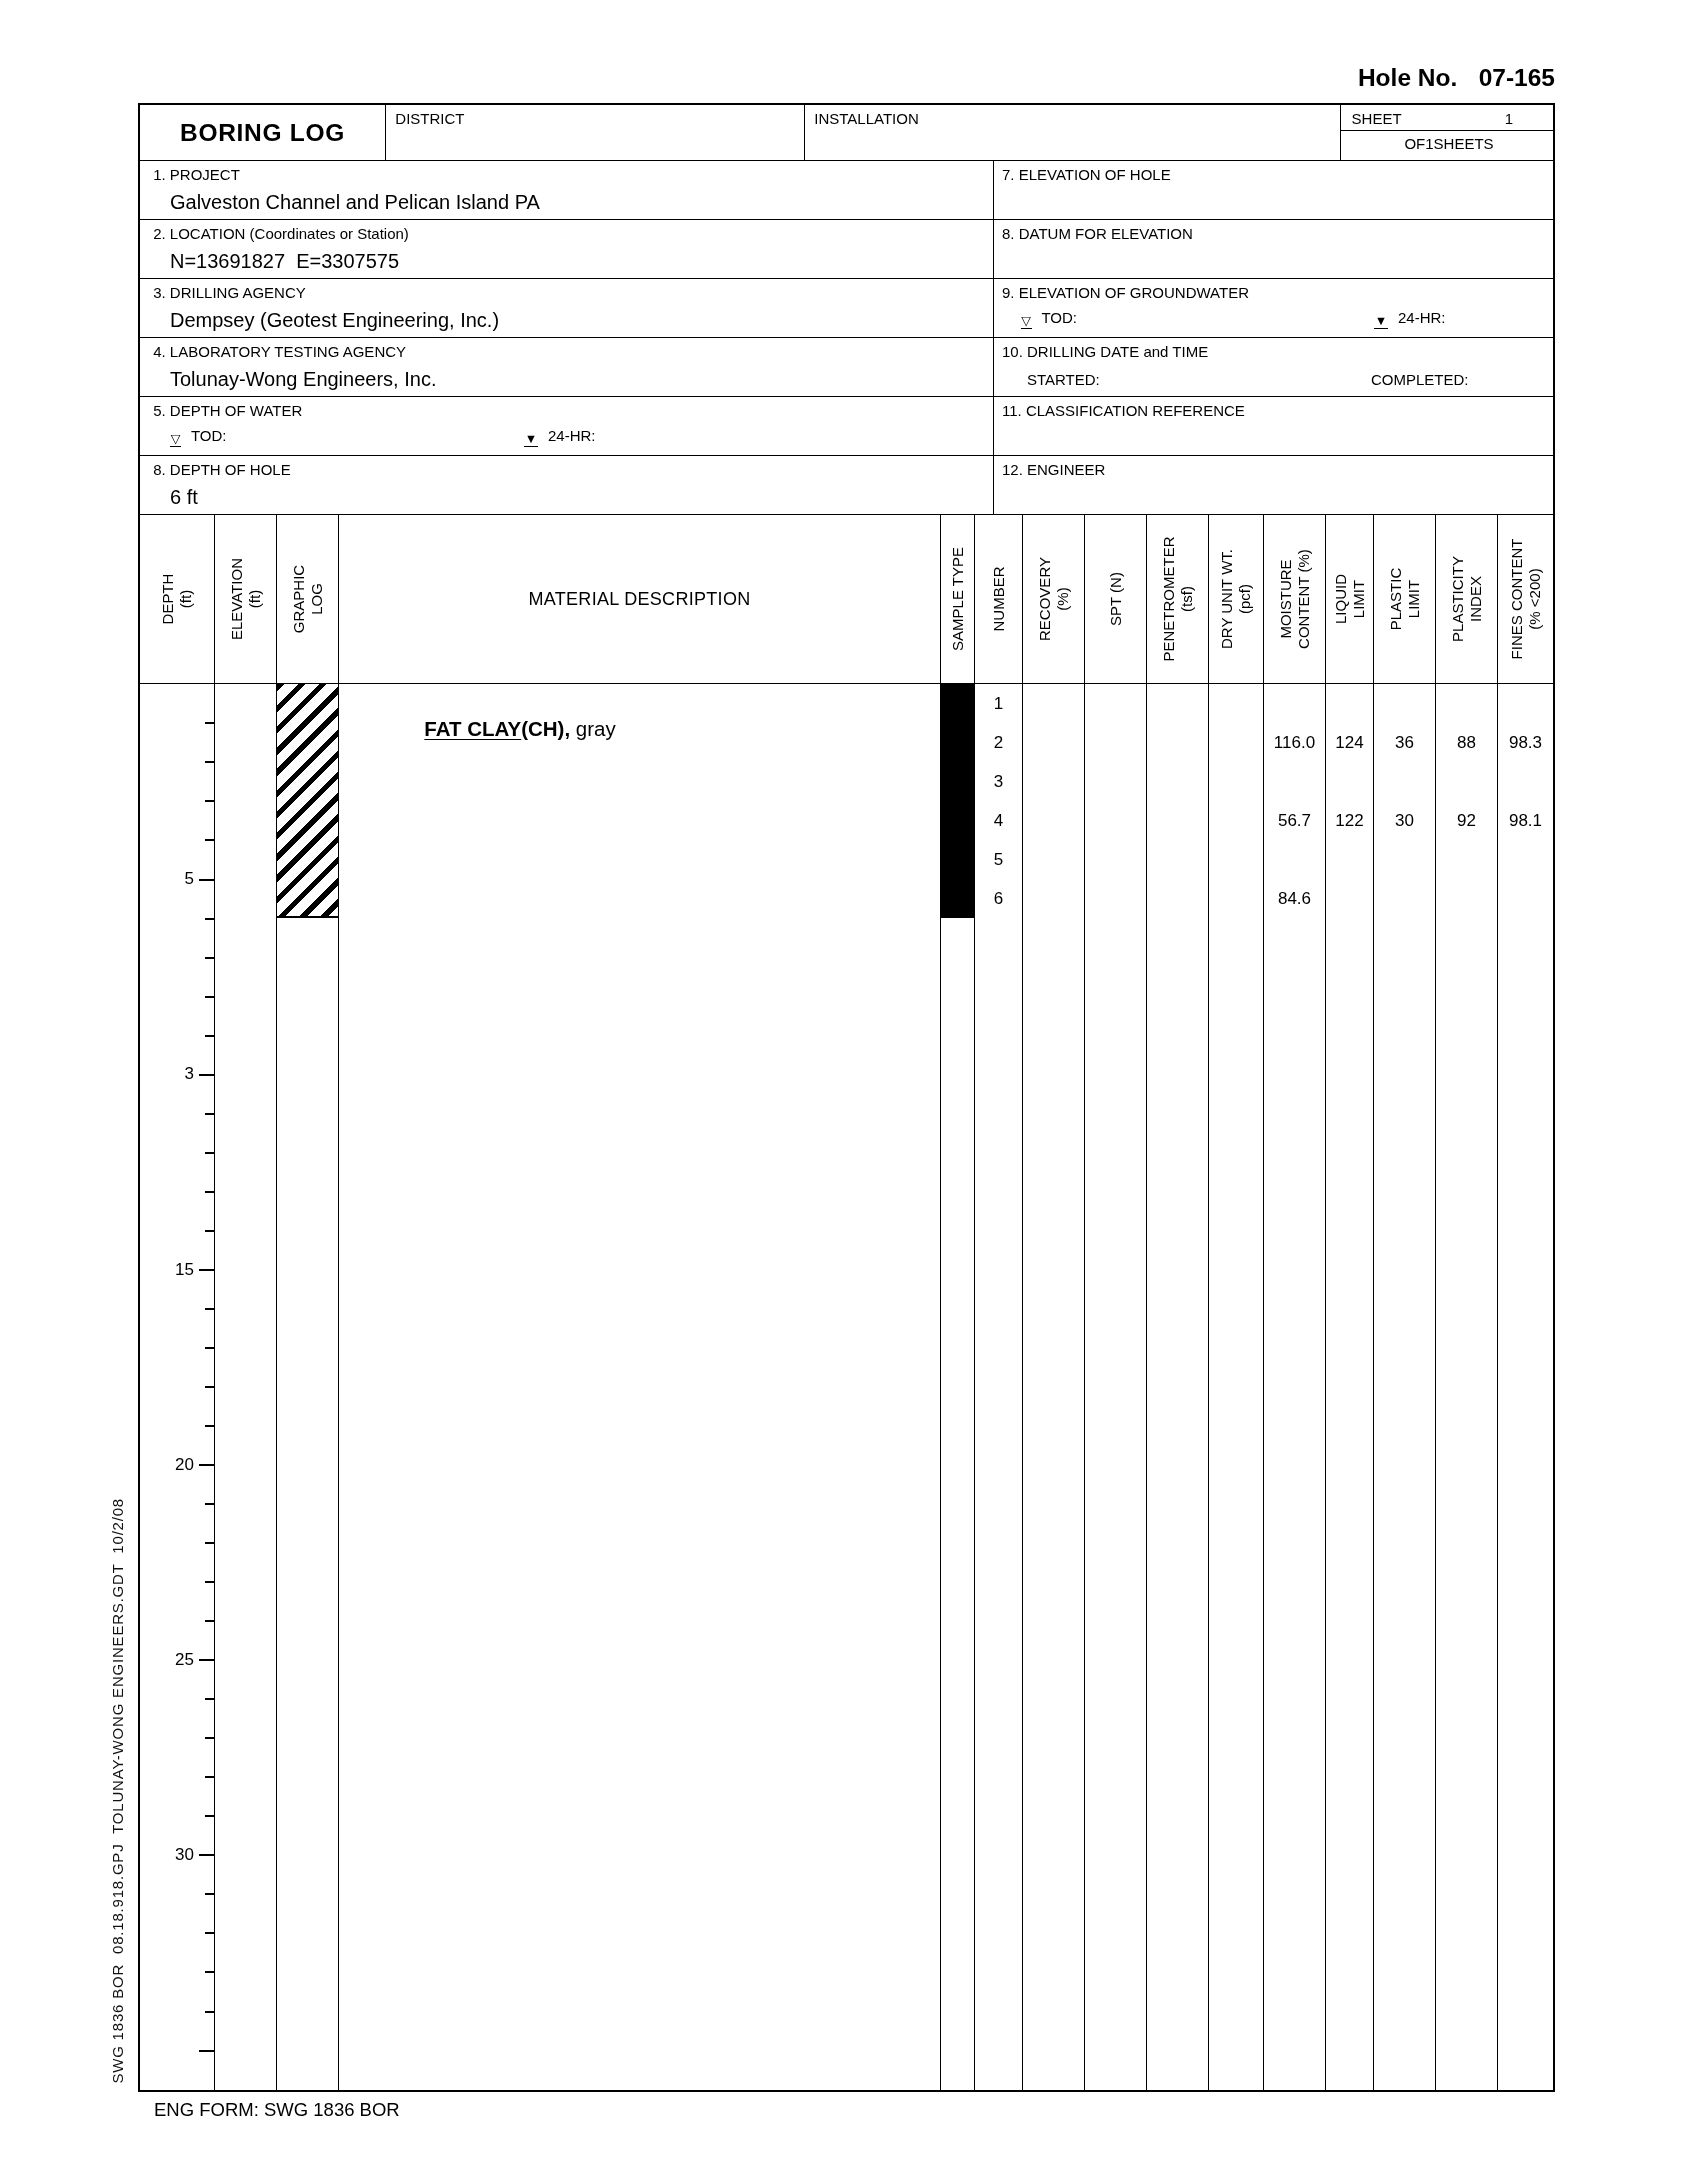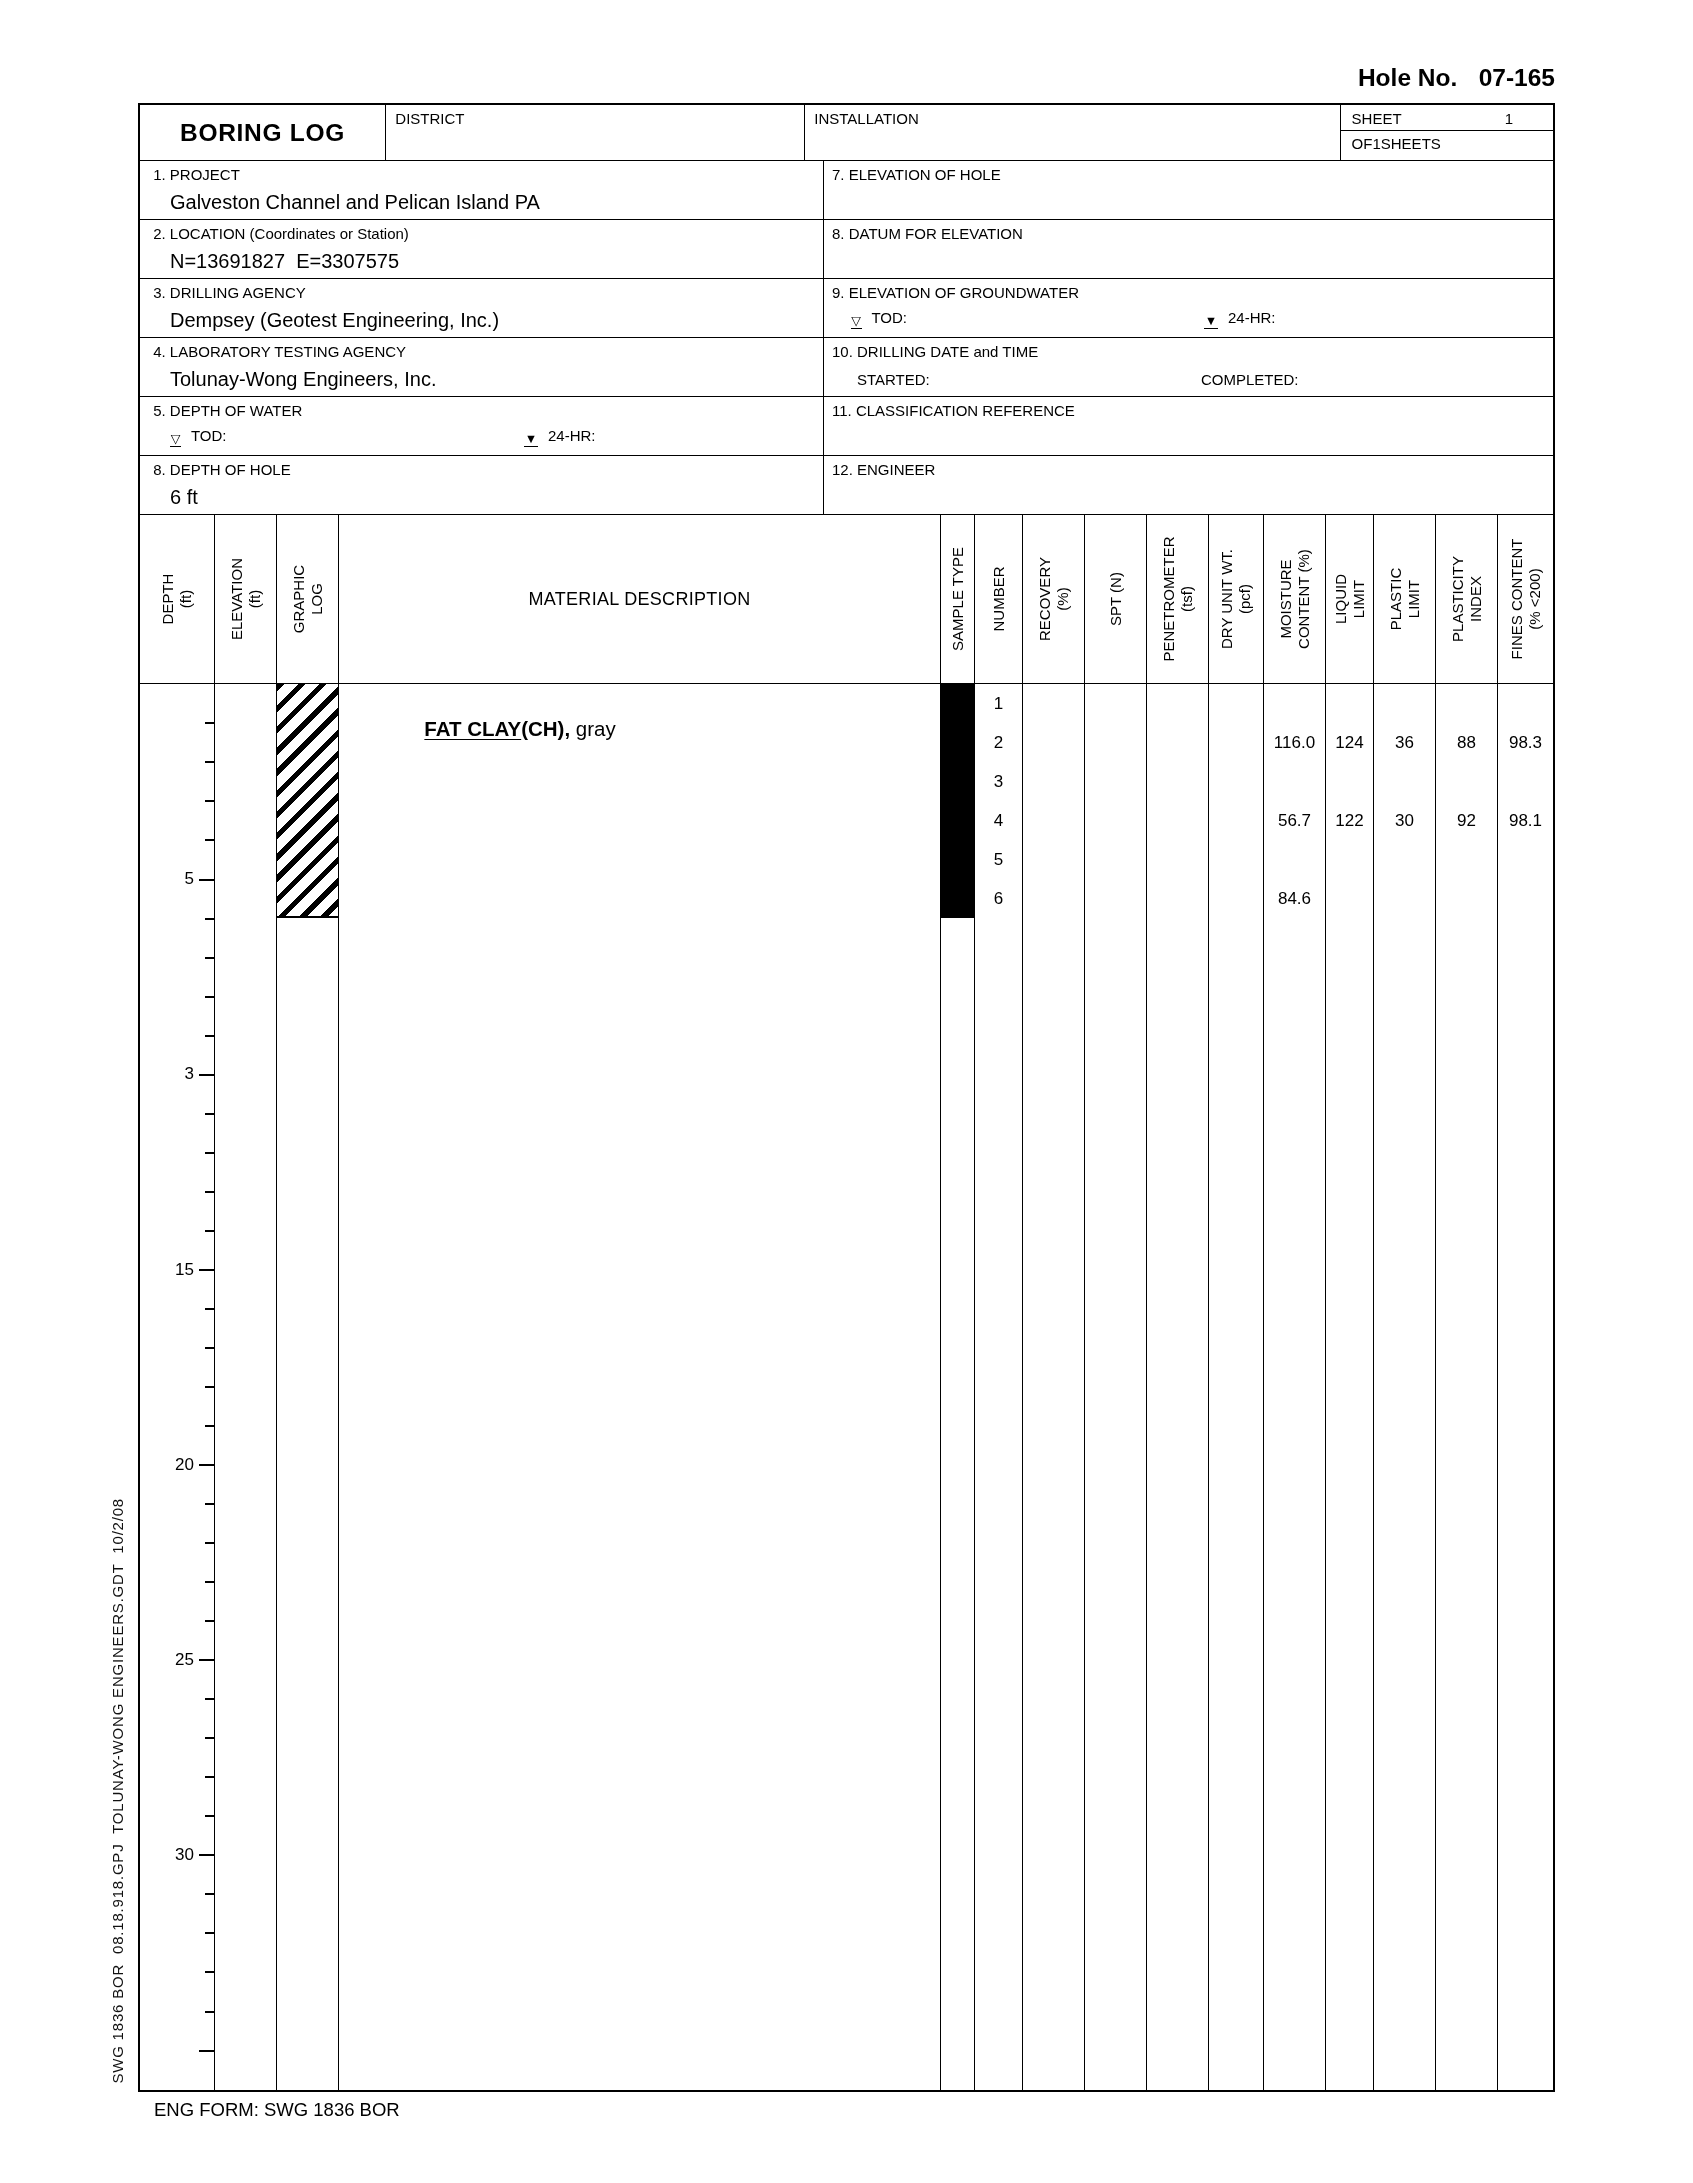--- a/index.html
+++ b/index.html
@@ -25,26 +25,26 @@
   
   .hdr-row { height: 56px; display: flex; border-bottom: 1.3px solid #000; }
   .hdr-row .cell { border-right: 1.3px solid #000; position: relative; }
   .title-cell { width: 246px; display: flex; align-items: center; justify-content: center;
                 font-size: 24.5px; font-weight: bold; letter-spacing: 0.7px; }
   .district-cell { width: 419px; padding: 5.3px 0 0 9.3px; font-size: 15px; }
   .installation-cell { width: 536px; padding: 5.3px 0 0 9.3px; font-size: 15px; }
   .sheet-cell { flex: 1; border-right: none !important; font-size: 15px; }
   .sheet-line1 { display: flex; padding: 4.6px 40px 3.3px 10.6px; border-bottom: 1.3px solid #000; }
   .sheet-line1 .num { margin-left: auto; }
-  .sheet-line2 { display: flex; justify-content: flex-start; padding: 4px 6.6px 0 10.6px; }
+  .sheet-line2 { display: flex; justify-content: center; padding: 4px 6.6px 0 10.6px; }
 
   
   .frow { height: 59px; display: flex; border-bottom: 1.3px solid #000; }
   .fcell { position: relative; }
-  .fcell.left  { width: 684px; border-right: 1.3px solid #000; padding: 4.6px 0 0 13.2px; }
+  .fcell.left  { width: 854px; border-right: 1.3px solid #000; padding: 4.6px 0 0 13.2px; }
   .fcell.right { flex: 1; padding: 4.6px 0 0 8px; }
   .flabel { font-size: 15px; }
   .fvalue { position: absolute; left: 30px; bottom: 4.6px; font-size: 20px; white-space: pre; }
   .fsub { position: absolute; bottom: 8px; font-size: 15px; white-space: nowrap; }
   .wsym {
     display: inline-block; font-size: 12.6px; line-height: 1;
     border-bottom: 1.3px solid #000; padding: 0 0.7px 0.7px 0.7px; margin-right: 6px;
     vertical-align: -1.3px;
   }
 

